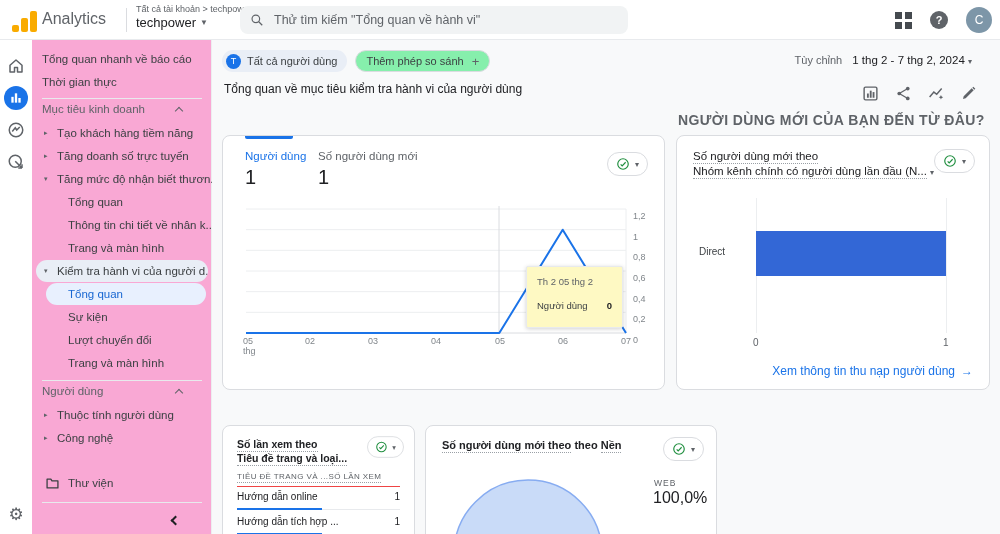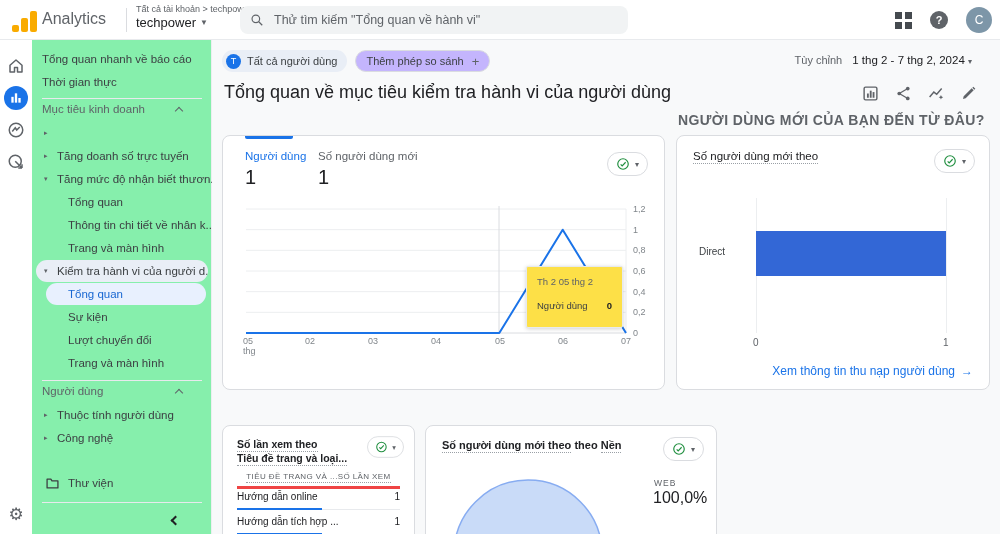--- a/index.html
+++ b/index.html
@@ -28,21 +28,21 @@
   .help-circle { width:18px; height:18px; border-radius:50%; background:#5f6368; color:#fff; font-size:11px; font-weight:bold; display:flex; align-items:center; justify-content:center; cursor:pointer; }
   .avatar { width:26px; height:26px; border-radius:50%; background:#7d96a8; color:#fff; font-size:12px; display:flex; align-items:center; justify-content:center; cursor:pointer; }
 
   
   .rail { position:absolute; left:0; top:40px; width:32px; height:494px; background:#fff; z-index:20; }
   .rail-icon { position:absolute; left:4px; width:24px; height:24px; display:flex; align-items:center; justify-content:center; cursor:pointer; color:#5f6368; }
   .rail-icon.selected { background:#1a73e8; border-radius:50%; color:#fff; }
   .gear-glyph { font-family:"DejaVu Sans",sans-serif; font-size:17px; color:#5f6368; }
 
   
-  .nav { position:absolute; left:32px; top:40px; width:180px; height:494px; background:#86efac; border-right:1px solid #eceef0; z-index:20; font-size:11.5px; }
+  .nav { position:absolute; left:32px; top:40px; width:180px; height:494px; background:#f9a8d4; border-right:1px solid #eceef0; z-index:20; font-size:11.5px; }
   .nav-item { position:absolute; left:0; width:180px; height:22px; line-height:22px; color:#3c4043; cursor:pointer; white-space:nowrap; overflow:hidden; }
   .nav-item .lbl { position:absolute; }
   .lvl1 .lbl { left:10px; }
   .lvl2 .lbl { left:25px; }
   .lvl3 .lbl { left:36px; }
   .tri { position:absolute; left:12px; font-size:7px; color:#5f6368; top:0; }
   .section-hd { position:absolute; left:0; width:180px; height:20px; line-height:20px; color:#5f6368; cursor:pointer; }
   .section-hd .lbl { position:absolute; left:10px; }
   .chev-up { position:absolute; right:30px; top:9px; width:6px; height:6px; border-left:1.5px solid #5f6368; border-top:1.5px solid #5f6368; transform:rotate(45deg); }
   .pill-gray { background:#e9eef6; border-radius:16px; left:4px !important; width:172px !important; }
@@ -53,67 +53,67 @@
   .nav-div { position:absolute; left:10px; width:160px; height:1px; background:#e8eaed; }
   .folder-ico { position:absolute; left:14px; top:5px; }
   .collapse-chev { position:absolute; right:32px; bottom:10px; width:7px; height:7px; border-left:2px solid #202124; border-bottom:2px solid #202124; transform:rotate(45deg); cursor:pointer; }
 
   
   .content { position:absolute; left:212px; top:40px; width:788px; height:494px; background:#f8f9fa; }
 
   .chip-row { position:absolute; left:10px; top:10px; display:flex; gap:8px; }
   .chip { height:22px; border-radius:12px; display:flex; align-items:center; gap:6px; font-size:11px; padding:0 10px 0 4px; cursor:pointer; }
   .chip.filled { background:#e9eef6; color:#3c4043; }
-  .chip.outline { border:1px solid #dadce0; background:#c4b5fd; color:#3c4043; padding:0 10px; }
+  .chip.outline { border:1px solid #dadce0; background:#86efac; color:#3c4043; padding:0 10px; }
   .chip-badge { width:15px; height:15px; border-radius:50%; background:#1a73e8; color:#fff; font-size:9px; display:flex; align-items:center; justify-content:center; }
   .plus { font-size:13px; color:#5f6368; margin-left:2px; }
 
   .date-row { position:absolute; right:28px; top:14px; display:flex; align-items:center; gap:10px; }
   .customize { font-size:11px; color:#5f6368; cursor:pointer; }
   .daterange { font-size:11.5px; color:#202124; cursor:pointer; }
 
-  .page-title { position:absolute; left:12px; top:42px; font-size:18px; color:#202124; }
+  .page-title { position:absolute; left:12px; top:42px; font-size:12px; color:#202124; }
   .title-icons { position:absolute; right:22px; top:44px; display:flex; gap:15px; }
   .ticon { width:18px; height:18px; color:#5f6368; cursor:pointer; display:flex; align-items:center; justify-content:center; }
 
   .card { position:absolute; background:#fff; border:1px solid #dadce0; border-radius:8px; }
   .main-card { left:10px; top:95px; width:443px; height:255px; }
   .tab-ind { position:absolute; left:22px; top:0; width:48px; height:3px; background:#1a73e8; border-radius:0 0 2px 2px; }
   .metric { position:absolute; top:14px; }
   .metric .mlabel { font-size:11.5px; }
   .metric .mvalue { font-size:20px; color:#202124; margin-top:4px; }
   .metric.m0 { left:22px; } .metric.m0 .mlabel { color:#1a73e8; }
   .metric.m1 { left:95px; } .metric.m1 .mlabel { color:#5f6368; }
 
   .check-chip { position:absolute; display:flex; align-items:center; gap:5px; border:1px solid #dadce0; border-radius:13px; height:24px; padding:0 8px; background:#fff; cursor:pointer; }
   .check-chip .caret { font-size:8px; }
 
-  .ytick { position:absolute; font-size:9px; color:#80868b; left:410px; }
+  .ytick { position:absolute; font-size:9px; color:#80868b; left:410px;margin-top:7px; }
   .xtick { position:absolute; font-size:9px; color:#80868b; width:22px; text-align:center; top:200px; }
   .xtick.first { text-align:left; left:20px; }
 
-  .tooltip { position:absolute; left:303px; top:130px; width:97px; height:62px; background:#fde047; border:1px solid #e8eaed; border-radius:2px; box-shadow:0 1px 4px rgba(0,0,0,.18); z-index:5; padding:9px 10px; }
+  .tooltip { position:absolute; left:303px; top:130px; width:97px; height:62px; background:#fef9c3; border:1px solid #e8eaed; border-radius:2px; box-shadow:0 1px 4px rgba(0,0,0,.18); z-index:5; padding:9px 10px; }
   .tt-date { font-size:9.5px; color:#5f6368; }
   .tt-row { display:flex; justify-content:space-between; margin-top:13px; font-size:9.5px; color:#3c4043; }
   .tt-val { font-weight:bold; color:#202124; }
 
   .panel-heading { position:absolute; left:466px; top:72px; font-size:14px; color:#5f6368; letter-spacing:.4px; font-weight:bold; }
   .right-card { left:464px; top:95px; width:314px; height:255px; }
   .rc-title { position:absolute; left:16px; top:13px; font-size:11.5px; color:#202124; line-height:15px; }
   .dotted { border-bottom:1px dotted #9aa0a6; padding-bottom:1px; }
   .rc-grid-line { position:absolute; width:1px; background:#eceef0; top:62px; height:135px; }
   .bar-label { position:absolute; left:22px; top:110px; font-size:10px; color:#3c4043; }
   .direct-bar { position:absolute; left:79px; top:95px; height:45px; }
   .axis-num { position:absolute; top:201px; font-size:10px; color:#5f6368; }
   .rc-link { position:absolute; right:16px; bottom:11px; font-size:12px; color:#1a73e8; cursor:pointer; display:flex; gap:6px; align-items:center; }
 
   .views-card { left:10px; top:385px; width:193px; height:160px; }
   .vc-title { position:absolute; left:14px; top:11px; font-size:10.5px; color:#202124; line-height:14px; font-weight:bold; }
   .vc-chip { right:8px; top:9px; transform:scale(.9); }
-  .tbl-head { position:absolute; left:14px; right:14px; top:46px; display:flex; justify-content:center; font-size:8px; color:#5f6368; letter-spacing:.4px; border-bottom:3px solid #ef4444; padding-bottom:3px; }
+  .tbl-head { position:absolute; left:14px; right:14px; top:46px; display:flex; justify-content:flex-start; font-size:8px; color:#5f6368; letter-spacing:.4px; border-bottom:1px solid #ef4444; padding-bottom:3px; }
   .tbl-row { position:absolute; left:14px; right:14px; height:24px; border-bottom:1px solid #e8eaed; font-size:10px; color:#202124; }
   .tbl-row .nm { position:absolute; left:0; top:5px; }
   .tbl-row .vl { position:absolute; right:0; top:5px; }
   .row-bar { position:absolute; left:0; bottom:-1px; height:2px; background:#1a73e8; }
 
   .platform-card { left:213px; top:385px; width:292px; height:160px; }
   .pc-title { position:absolute; left:16px; top:13px; font-size:11px; color:#202124; font-weight:bold; }
   .legend-label { position:absolute; left:228px; top:52px; font-size:8.5px; color:#5f6368; letter-spacing:1px; }
   .legend-value { position:absolute; left:227px; top:63px; font-size:16px; color:#202124; }
 
@@ -196,20 +196,21 @@
     <div class="nav-item lvl1" style="top:31px">
         <span class="lbl">Thời gian thực</span>
       </div>
     <div class="nav-div" style="top:58px"></div>
     <div class="section-hd" style="top:59px">
         <span class="lbl">Mục tiêu kinh doanh</span>
         <span class="chev-up"></span>
       </div>
     <div class="nav-item lvl2" style="top:82px">
         <span class="tri">▸</span>
+        <span class="lbl">Tạo khách hàng tiềm năng</span>
       </div>
     <div class="nav-item lvl2" style="top:105px">
         <span class="tri">▸</span>
         <span class="lbl">Tăng doanh số trực tuyến</span>
       </div>
     <div class="nav-item lvl2" style="top:128px">
         <span class="tri">▾</span>
         <span class="lbl">Tăng mức độ nhận biết thươn...</span>
       </div>
     <div class="nav-item lvl3" style="top:151px">
@@ -364,20 +365,21 @@
             <span>Người dùng</span>
             <span class="tt-val">0</span>
           </div>
       </div>
     </div>
 
     <div class="panel-heading">NGƯỜI DÙNG MỚI CỦA BẠN ĐẾN TỪ ĐÂU?</div>
     <div class="card right-card">
       <div class="rc-title">
         <span class="dotted">Số người dùng mới theo</span><br>
+        <span><span class="dotted">Nhóm kênh chính có người dùng lần đầu (N...</span> <span class="caret">▾</span></span>
       </div>
       <div class="check-chip" style="right:14px; top:13px">
         <svg width="14" height="14" viewBox="0 0 24 24">
             <circle cx="12" cy="12" r="9" fill="none" stroke="#1e8e3e" stroke-width="2"></circle>
             <path d="M8 12.5 l2.6 2.6 L16.5 9" fill="none" stroke="#1e8e3e" stroke-width="2"></path>
           </svg>
         <span class="caret">▾</span>
       </div>
       <div class="rc-grid-line" style="left:79px"></div>
       <div class="rc-grid-line" style="left:269px"></div>

